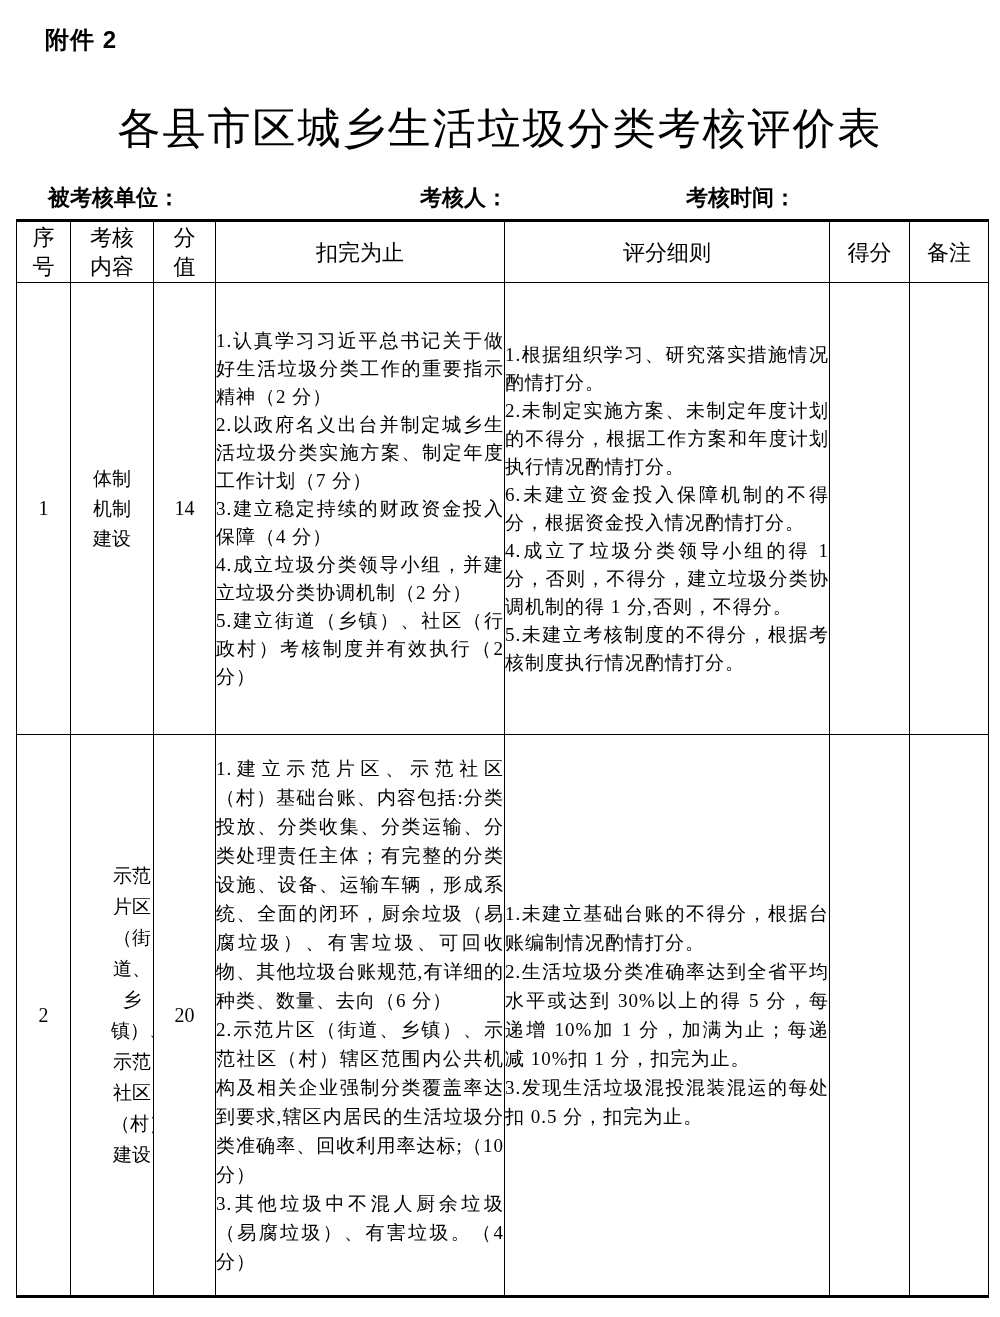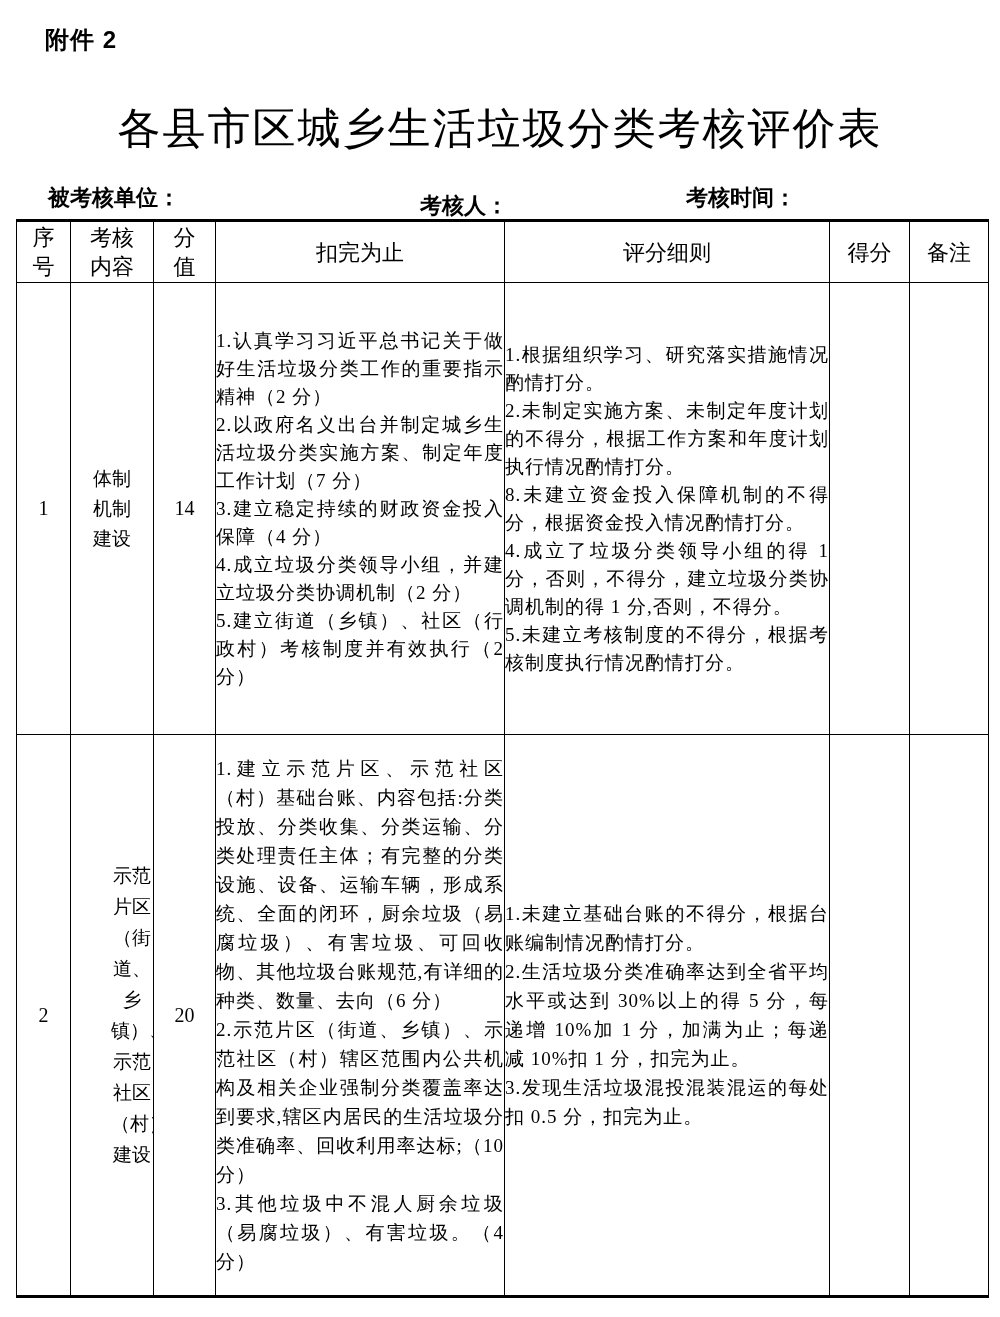--- a/index.html
+++ b/index.html
@@ -43,21 +43,21 @@
     top: 183px;
     left: 0;
     width: 864px;
     height: 30px;
     font-family: "Liberation Sans", "DejaVu Sans", sans-serif;
     font-weight: bold;
     font-size: 22px;
   }
   .field { position: absolute; top: 0; white-space: nowrap; }
   .field.f1 { left: 48px; }
-  .field.f2 { left: 420px; margin-top: 8px; }
+  .field.f2 { left: 420px; }
   .field.f3 { left: 686px; }
 
   table.assess-table {
     position: absolute;
     left: 16px;
     top: 219px;
     width: 972px;
     border-collapse: collapse;
     table-layout: fixed;
     border-top: 3px solid #000;
@@ -155,21 +155,21 @@
         <td class="para-cell">
             <div class="para">1.认真学习习近平总书记关于做好生活垃圾分类工作的重要指示精神（2 分）</div>
             <div class="para">2.以政府名义出台并制定城乡生活垃圾分类实施方案、制定年度工作计划（7 分）</div>
             <div class="para">3.建立稳定持续的财政资金投入保障（4 分）</div>
             <div class="para">4.成立垃圾分类领导小组，并建立垃圾分类协调机制（2 分）</div>
             <div class="para">5.建立街道（乡镇）、社区（行政村）考核制度并有效执行（2 分）</div>
           </td>
         <td class="para-cell">
             <div class="para">1.根据组织学习、研究落实措施情况酌情打分。</div>
             <div class="para">2.未制定实施方案、未制定年度计划的不得分，根据工作方案和年度计划执行情况酌情打分。</div>
-            <div class="para">8.未建立资金投入保障机制的不得分，根据资金投入情况酌情打分。</div>
+            <div class="para">6.未建立资金投入保障机制的不得分，根据资金投入情况酌情打分。</div>
             <div class="para">4.成立了垃圾分类领导小组的得 1 分，否则，不得分，建立垃圾分类协调机制的得 1 分,否则，不得分。</div>
             <div class="para">5.未建立考核制度的不得分，根据考核制度执行情况酌情打分。</div>
           </td>
         <td class="center-cell"></td>
         <td class="center-cell"></td>
       </tr>
       <tr class="row2">
         <td class="center-cell">2</td>
         <td class="content-cell">示范
 片区

